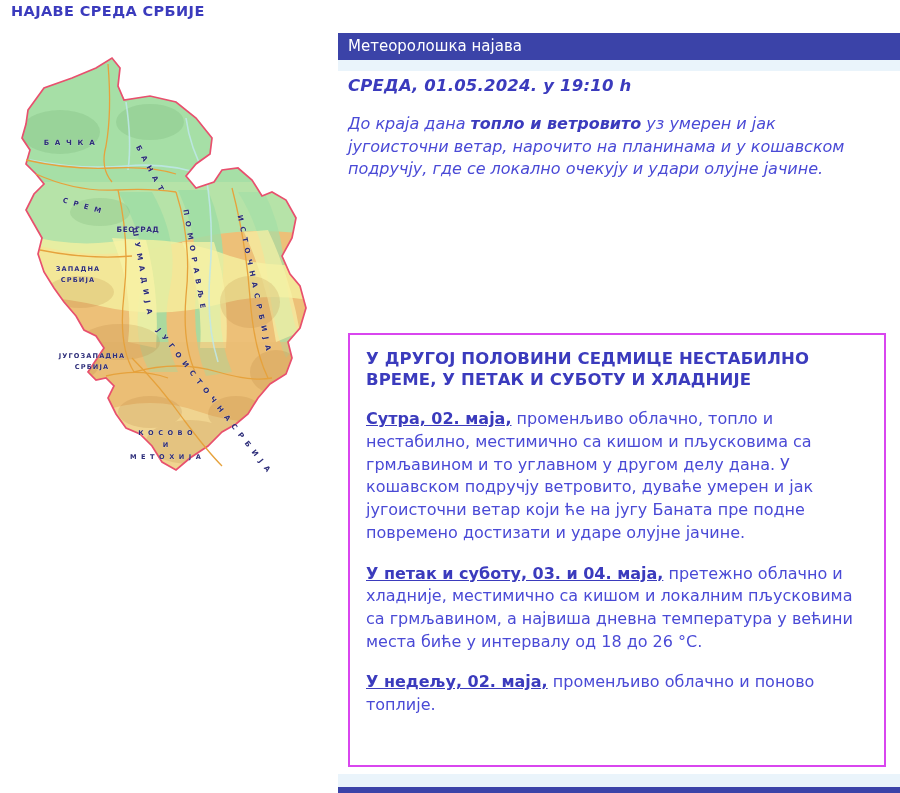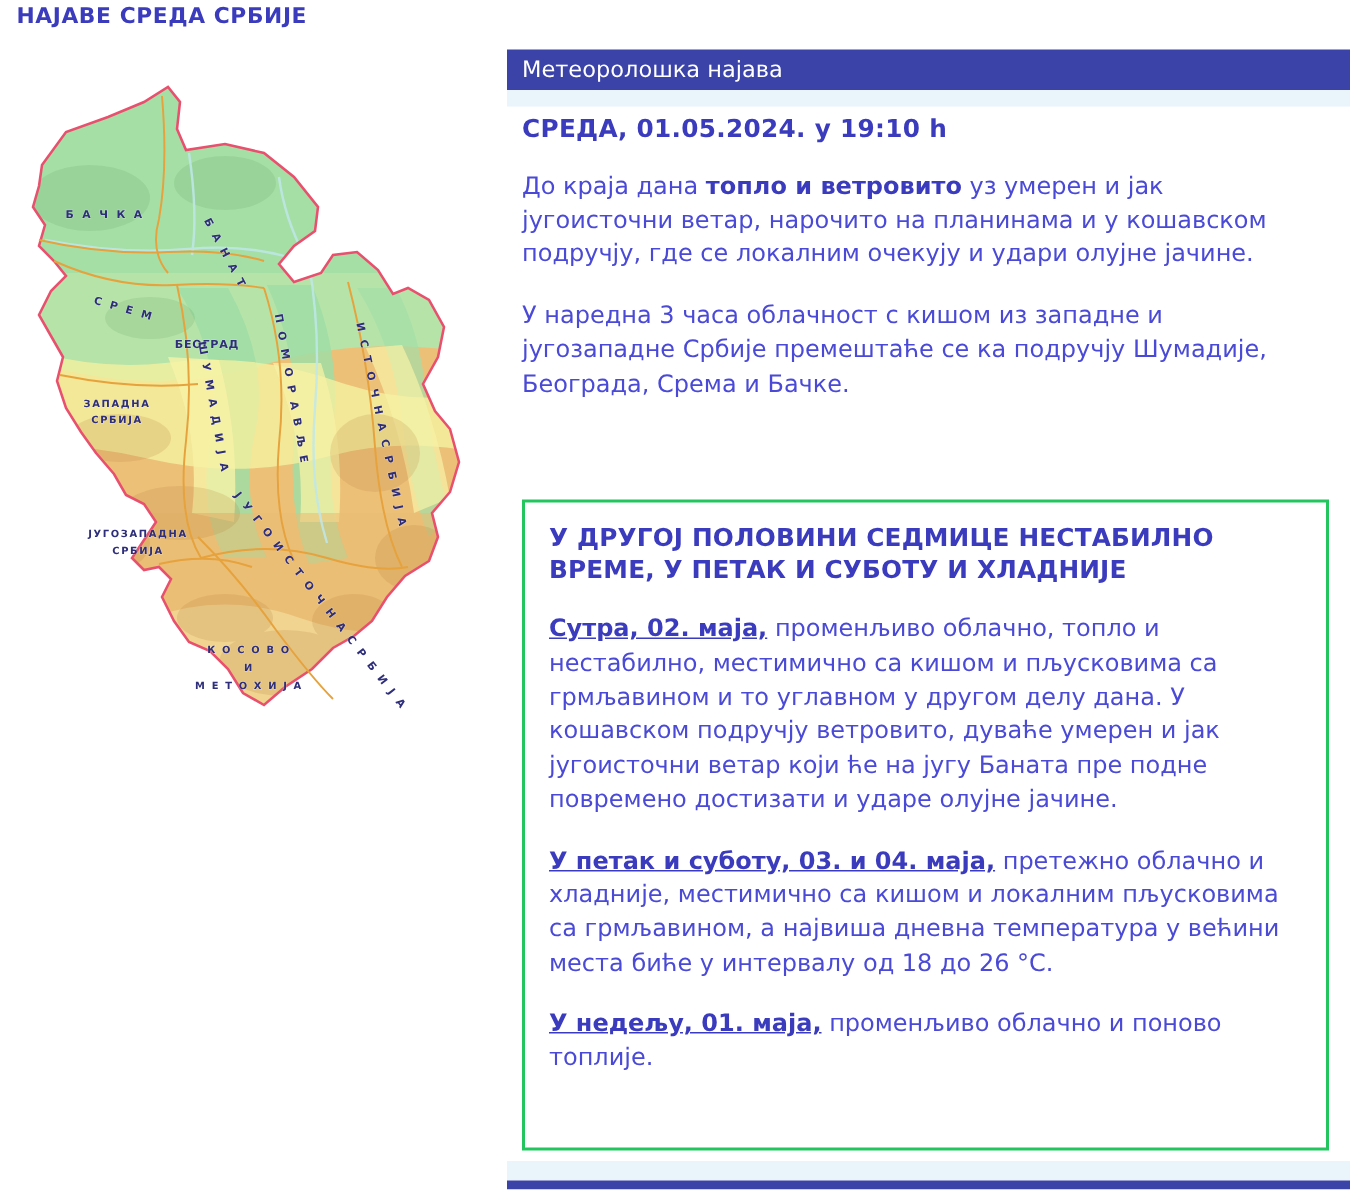--- a/index.html
+++ b/index.html
@@ -85,20 +85,21 @@
     width: 562px;
     height: 11px;
     background: #eaf4fb;
   }
 
   #content-body {
     position: absolute;
     left: 0;
     top: 76px;
     width: 562px;
+    font-style: italic;
   }
 
   #datetime-line {
     margin: 0 0 0 10px;
     font-size: 16.5px;
     font-weight: bold;
     color: #3b3bbd;
     letter-spacing: 0.2px;
     white-space: nowrap;
   }
@@ -112,21 +113,21 @@
   }
   .body-para b { color: #3b3bbd; text-align: right; }
 
   
   #outlook-box {
     position: absolute;
     left: 10px;
     top: 333px;
     width: 538px;
     height: 434px;
-    border: 2px solid #22c55e;
+    border: 2px solid #d946ef;
     box-sizing: border-box;
     background: #ffffff;
   }
   #outlook-heading {
     margin: 13px 0 0 16px;
     width: 505px;
     font-size: 16.5px;
     font-weight: bold;
     color: #3b3bbd;
     line-height: 1.28;
@@ -274,43 +275,40 @@
   <div id="announcement-header">
     <div id="announcement-header-label">Метеоролошка најава</div>
   </div>
   <div id="header-underband"></div>
 
   <div id="content-body">
 
     <div id="datetime-line">СРЕДА, 01.05.2024. у 19:10 h</div>
 
     <p class="body-para">
-      <span>До краја дана </span><b>топло и ветровито</b><span> уз умерен и јак југоисточни ветар, нарочито на планинама и у кошавском подручју, где се локалним очекују и удари олујне јачине.</span>
+      <span>До краја дана </span><b>топло и ветровито</b><span> уз умерен и јак југоисточни ветар, нарочито на планинама и у кошавском подручју, где се локално очекују и удари олујне јачине.</span>
     </p>
 
-    <p class="body-para">
-      <span>У наредна 3 часа облачност с кишом из западне и југозападне Србије премештаће се ка подручју Шумадије, Београда, Срема и Бачке.</span>
-    </p>
 
   </div>
 
   <div id="outlook-box">
 
     <div id="outlook-heading">У ДРУГОЈ ПОЛОВИНИ СЕДМИЦЕ НЕСТАБИЛНО ВРЕМЕ, У ПЕТАК И СУБОТУ И ХЛАДНИЈЕ</div>
 
     <p class="outlook-para">
       <b>Сутра, 02. маја,</b><span> променљиво облачно, топло и нестабилно, местимично са кишом и пљусковима са грмљавином и то углавном у другом делу дана. У кошавском подручју ветровито, дуваће умерен и јак југоисточни ветар који ће на југу Баната пре подне повремено достизати и ударе олујне јачине.</span>
     </p>
 
     <p class="outlook-para">
       <b>У петак и суботу, 03. и 04. маја,</b><span> претежно облачно и хладније, местимично са кишом и локалним пљусковима са грмљавином, а највиша дневна температура у већини места биће у интервалу од 18 до 26 °C.</span>
     </p>
 
     <p class="outlook-para">
-      <b>У недељу, 01. маја,</b><span> променљиво облачно и поново топлије.</span>
+      <b>У недељу, 02. маја,</b><span> променљиво облачно и поново топлије.</span>
     </p>
 
   </div>
 
   <div id="footer-light-band"></div>
   <div id="footer-dark-band"></div>
 
 </div>
 
 </body></html>

